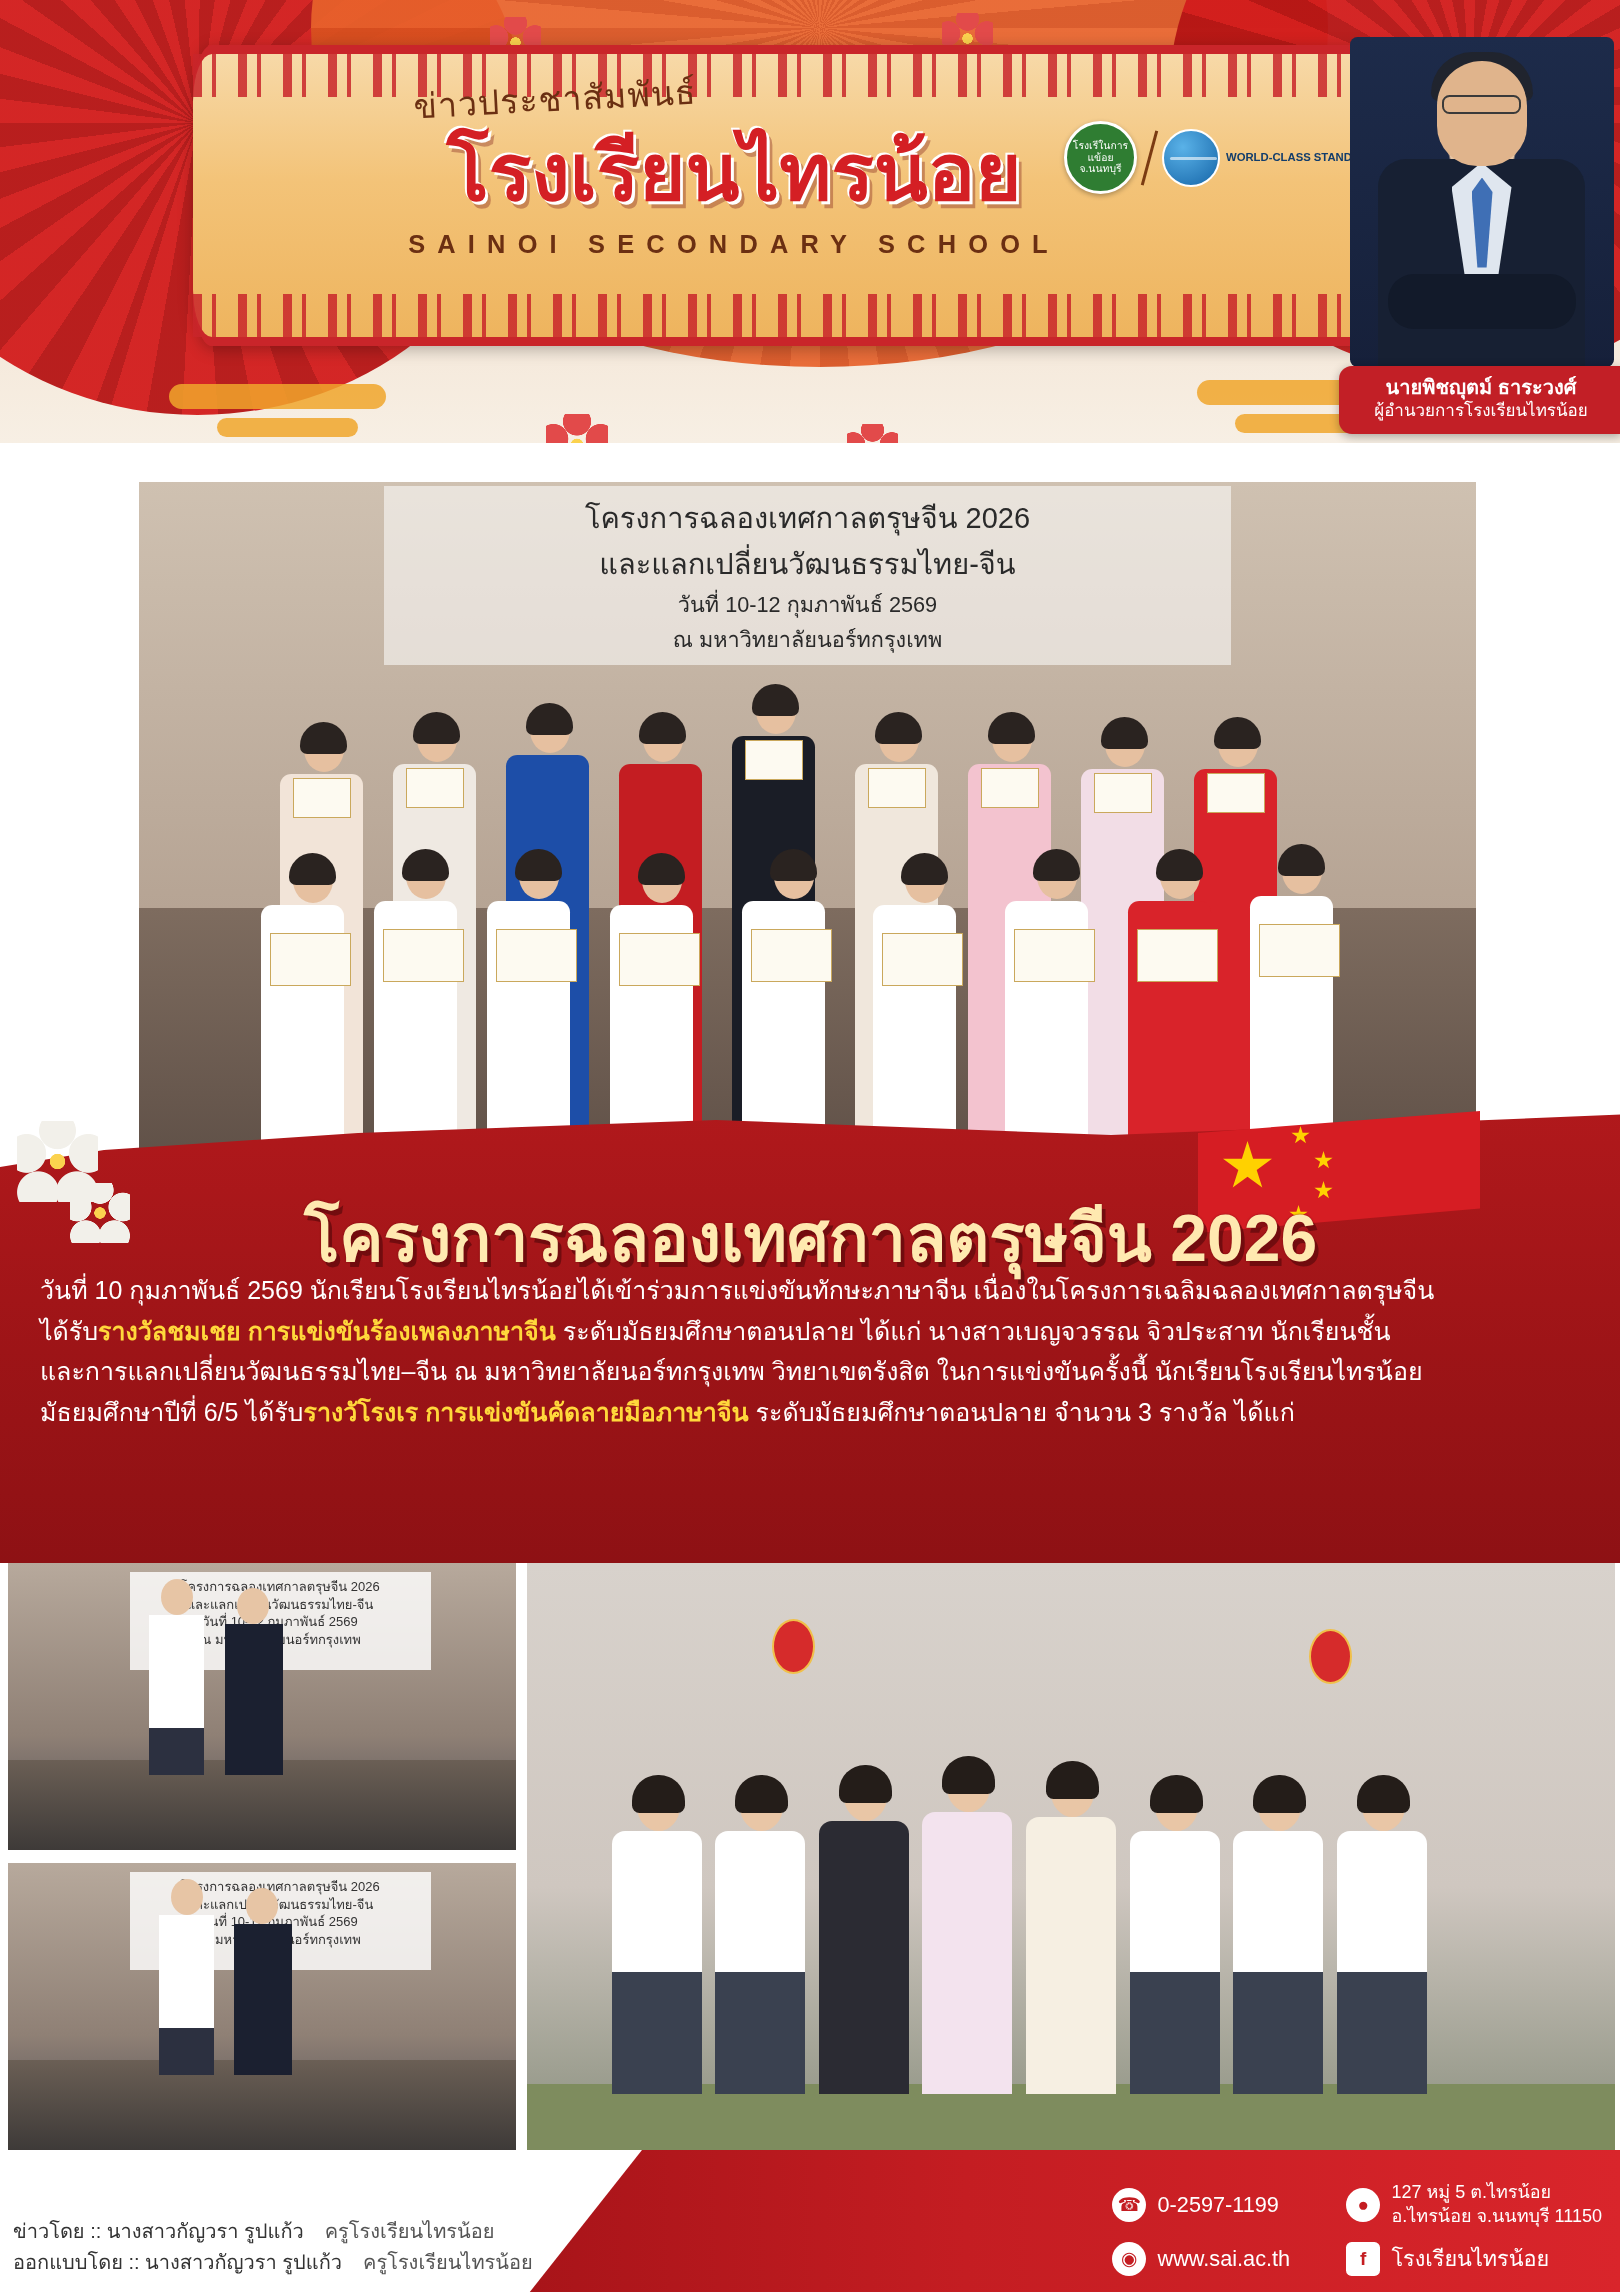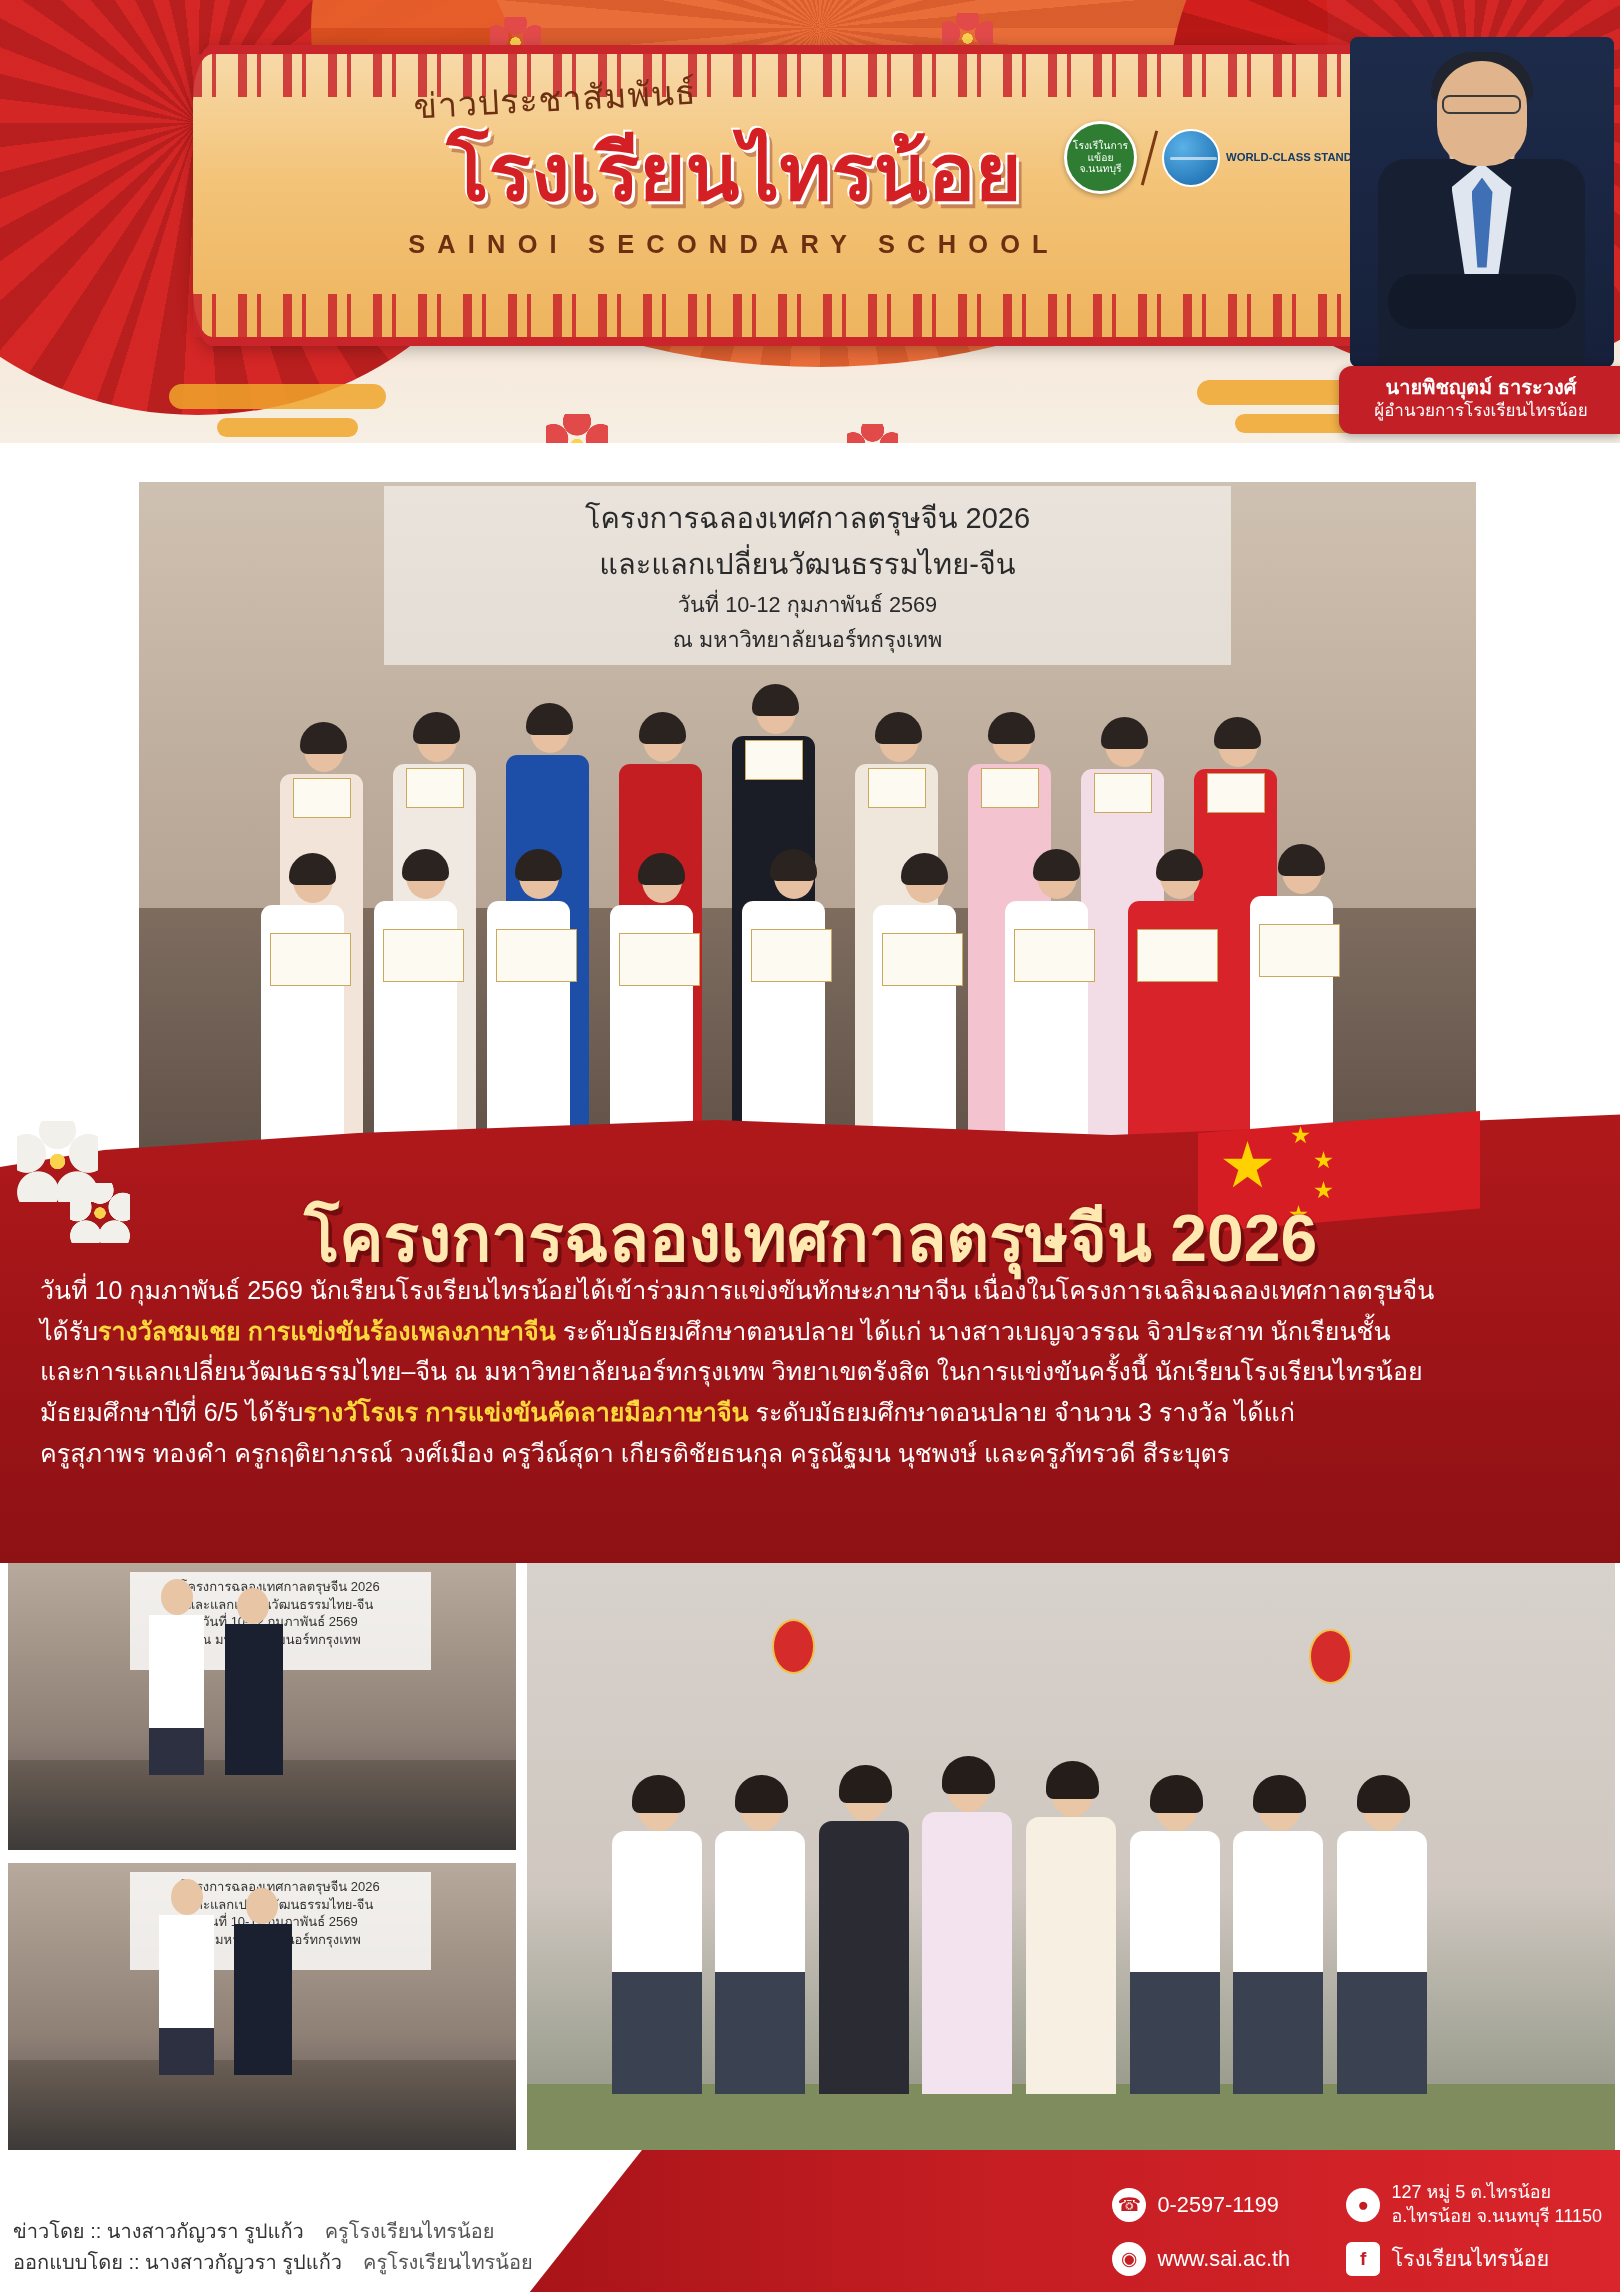--- a/index.html
+++ b/index.html
@@ -667,21 +667,20 @@
 
   <div class="art-body">
     <p>วันที่ 10 กุมภาพันธ์ 2569 นักเรียนโรงเรียนไทรน้อยได้เข้าร่วมการแข่งขันทักษะภาษาจีน เนื่องในโครงการเฉลิมฉลองเทศกาลตรุษจีน</p>
     <p>
       <span>ได้รับ</span><span class="hl">รางวัลชมเชย การแข่งขันร้องเพลงภาษาจีน</span><span> ระดับมัธยมศึกษาตอนปลาย ได้แก่ นางสาวเบญจวรรณ จิวประสาท นักเรียนชั้น</span>
     </p>
     <p>และการแลกเปลี่ยนวัฒนธรรมไทย–จีน ณ มหาวิทยาลัยนอร์ทกรุงเทพ วิทยาเขตรังสิต ในการแข่งขันครั้งนี้ นักเรียนโรงเรียนไทรน้อย</p>
     <p>
       <span>มัธยมศึกษาปีที่ 6/5 ได้รับ</span><span class="hl">รางวัโรงเร การแข่งขันคัดลายมือภาษาจีน</span><span> ระดับมัธยมศึกษาตอนปลาย จำนวน 3 รางวัล ได้แก่</span>
     </p>
-    <p>ครูสุภาพร ทองคำ ครูกฤติยาภรณ์ วงศ์เมือง ครูวีณ์สุดา เกียรติชัยธนกุล ครูณัฐมน นุชพงษ์ และครูภัทรวดี สีระบุตร</p>
   </div>
 
   <div class="photo-tl">
     <div class="ph-banner">
       <div>โครงการฉลองเทศกาลตรุษจีน 2026</div>
       <div>และแลกเปลี่ยนวัฒนธรรมไทย-จีน</div>
       <div>วันที่ 10-12 กุมภาพันธ์ 2569</div>
       <div>ณ มหาวิทยาลัยนอร์ทกรุงเทพ</div>
     </div>
     <div class="ph-stage"></div>

